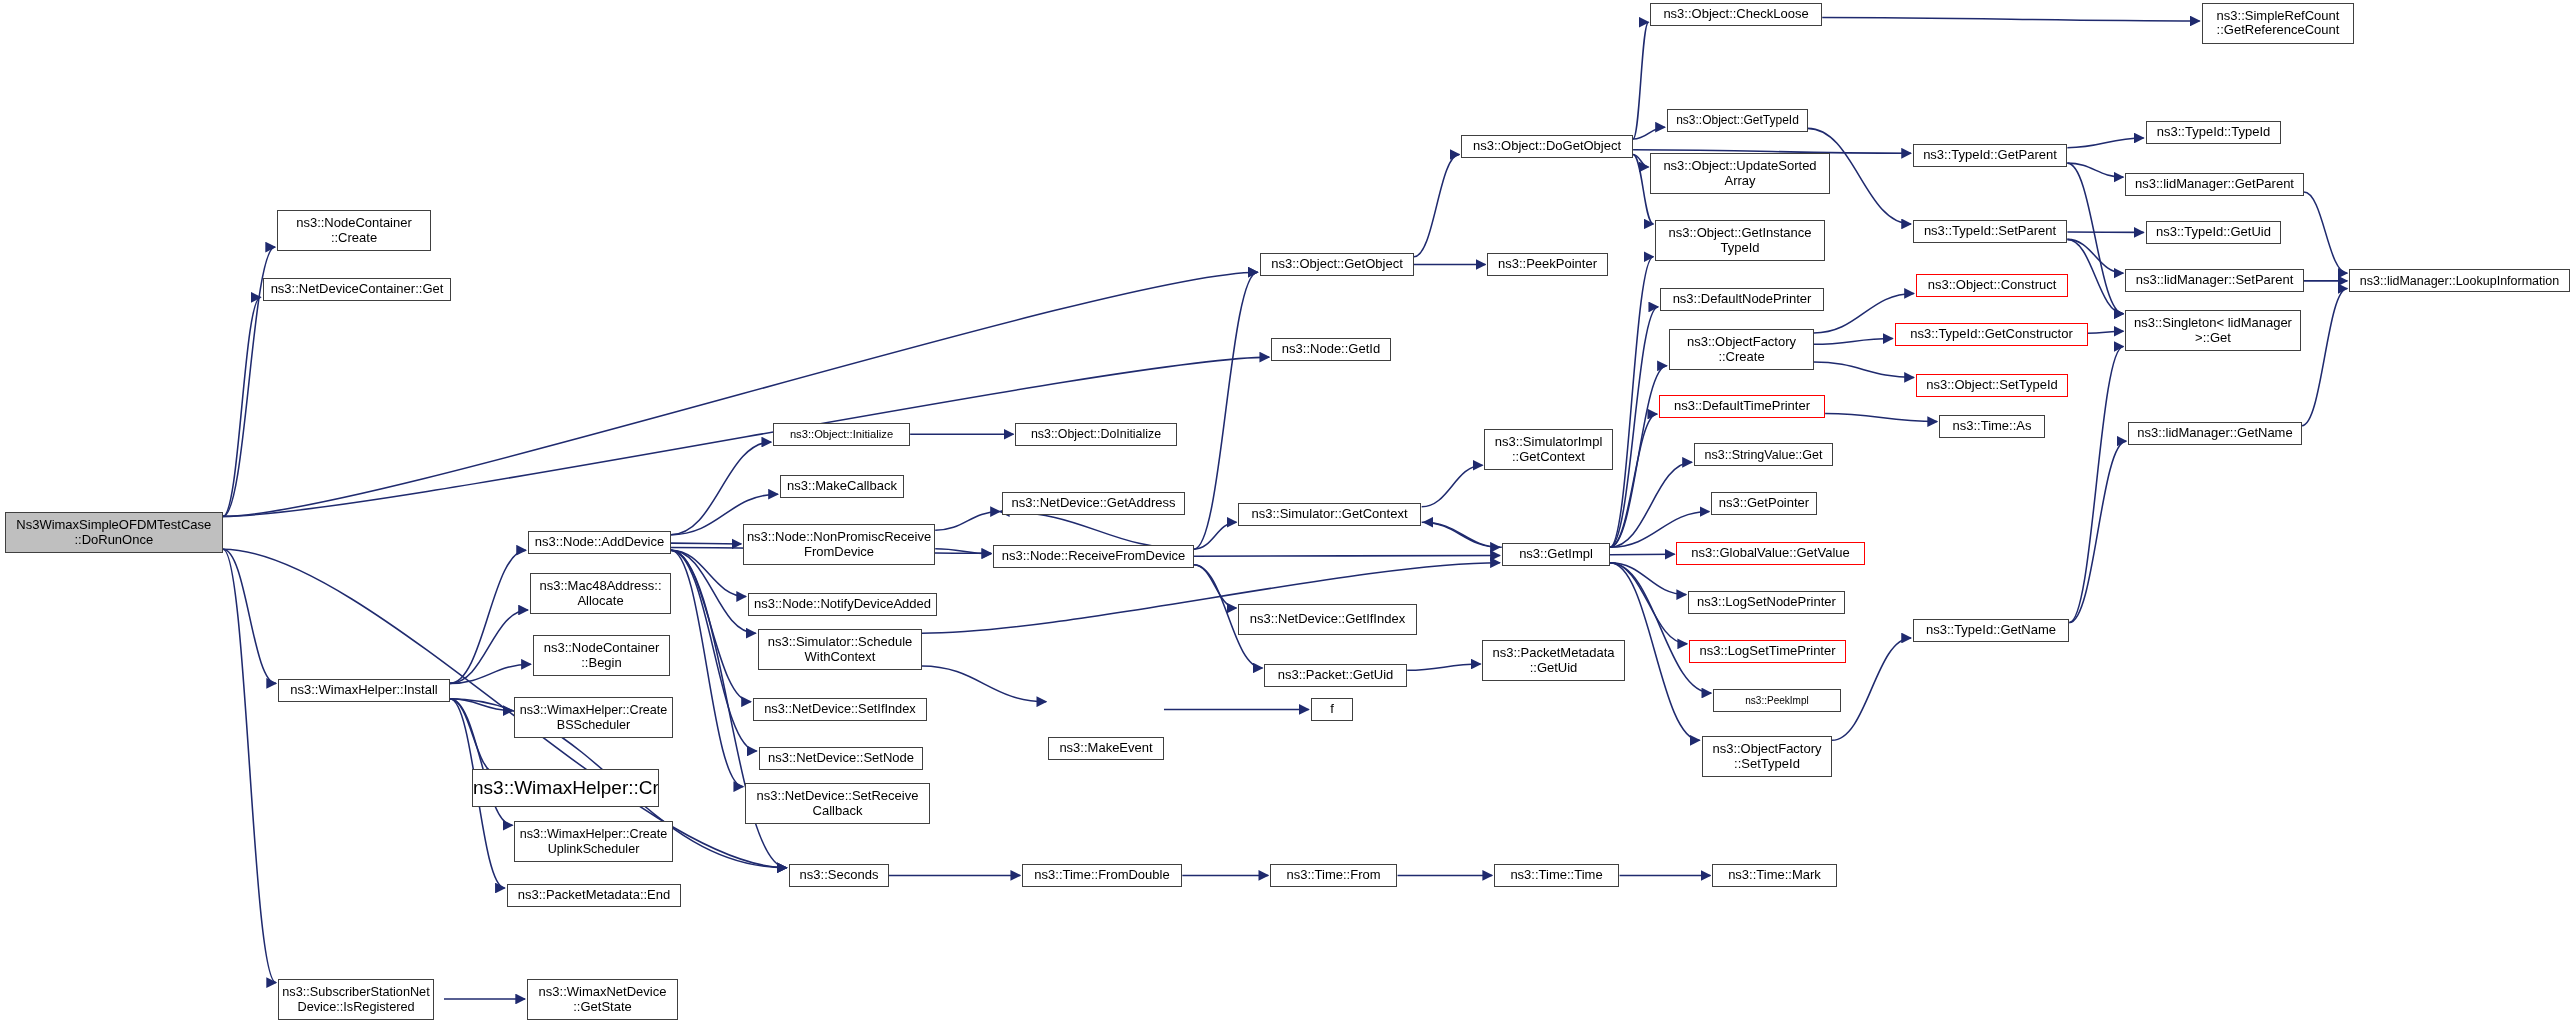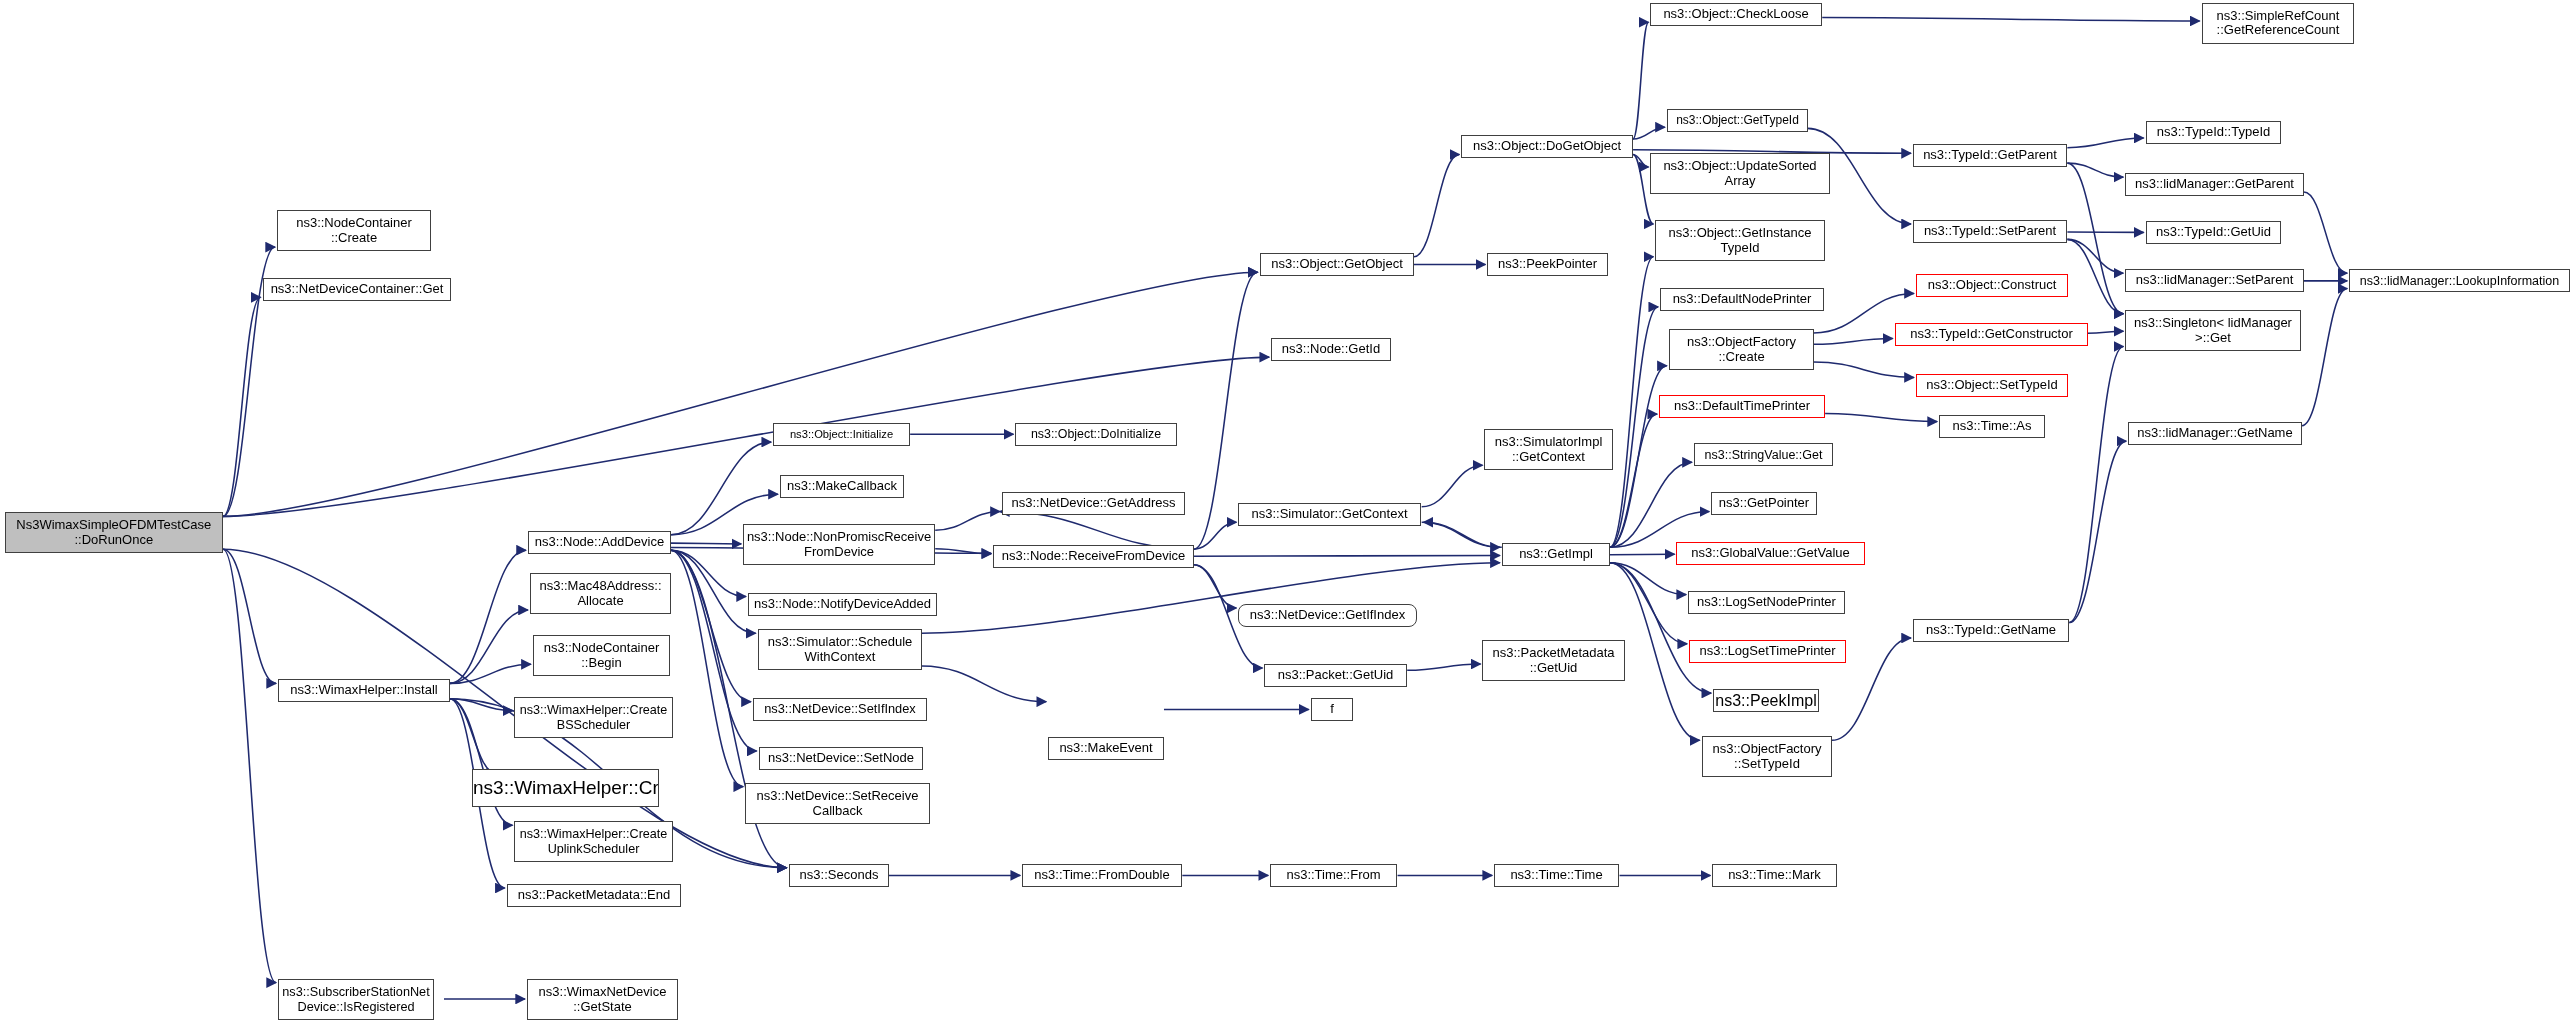--- a/index.html
+++ b/index.html
@@ -154,21 +154,21 @@
 Callback</span></div>
       <div class="node" style="left: 789px; top: 864px; width: 100px; height: 23px; font-size: 13px;"><span>ns3::Seconds</span></div>
       <div class="node" style="left: 1015px; top: 423px; width: 162px; height: 23px; font-size: 12.4px;"><span>ns3::Object::DoInitialize</span></div>
       <div class="node" style="left: 1002px; top: 492px; width: 183px; height: 23px; font-size: 13px;"><span>ns3::NetDevice::GetAddress</span></div>
       <div class="node" style="left: 993px; top: 545px; width: 201px; height: 23px; font-size: 13px;"><span>ns3::Node::ReceiveFromDevice</span></div>
       <div class="node" style="left: 1048px; top: 737px; width: 116px; height: 23px; font-size: 13px;"><span>ns3::MakeEvent</span></div>
       <div class="node" style="left: 1022px; top: 864px; width: 160px; height: 23px; font-size: 13px;"><span>ns3::Time::FromDouble</span></div>
       <div class="node" style="left: 1260px; top: 253px; width: 154px; height: 23px; font-size: 13px;"><span>ns3::Object::GetObject</span></div>
       <div class="node" style="left: 1271px; top: 338px; width: 120px; height: 23px; font-size: 13px;"><span>ns3::Node::GetId</span></div>
       <div class="node" style="left: 1238px; top: 503px; width: 183px; height: 23px; font-size: 13px;"><span>ns3::Simulator::GetContext</span></div>
-      <div class="node" style="left: 1238px; top: 604px; width: 179px; height: 23px; font-size: 13px; border-radius: 8px;"><span>ns3::NetDevice::GetIfIndex</span></div>
+      <div class="node" style="left: 1238px; top: 604px; width: 179px; height: 31px; font-size: 13px;"><span>ns3::NetDevice::GetIfIndex</span></div>
       <div class="node" style="left: 1264px; top: 664px; width: 143px; height: 23px; font-size: 13px;"><span>ns3::Packet::GetUid</span></div>
       <div class="node" style="left: 1311px; top: 698px; width: 42px; height: 23px; font-size: 13px;"><span>f</span></div>
       <div class="node" style="left: 1270px; top: 864px; width: 127px; height: 23px; font-size: 13px;"><span>ns3::Time::From</span></div>
       <div class="node" style="left: 1487px; top: 253px; width: 121px; height: 23px; font-size: 13px;"><span>ns3::PeekPointer</span></div>
       <div class="node" style="left: 1484px; top: 429px; width: 129px; height: 41px; font-size: 13px;"><span>ns3::SimulatorImpl
 ::GetContext</span></div>
       <div class="node" style="left: 1482px; top: 640px; width: 143px; height: 41px; font-size: 13px;"><span>ns3::PacketMetadata
 ::GetUid</span></div>
       <div class="node" style="left: 1494px; top: 864px; width: 125px; height: 23px; font-size: 13px;"><span>ns3::Time::Time</span></div>
       <div class="node" style="left: 1461px; top: 135px; width: 172px; height: 23px; font-size: 13px;"><span>ns3::Object::DoGetObject</span></div>
@@ -181,21 +181,21 @@
 TypeId</span></div>
       <div class="node" style="left: 1660px; top: 288px; width: 164px; height: 23px; font-size: 13px;"><span>ns3::DefaultNodePrinter</span></div>
       <div class="node" style="left: 1669px; top: 329px; width: 145px; height: 41px; font-size: 13px;"><span>ns3::ObjectFactory
 ::Create</span></div>
       <div class="node hl" style="left: 1659px; top: 395px; width: 166px; height: 23px; font-size: 13px;"><span>ns3::DefaultTimePrinter</span></div>
       <div class="node" style="left: 1694px; top: 443px; width: 139px; height: 23px; font-size: 12.5px;"><span>ns3::StringValue::Get</span></div>
       <div class="node" style="left: 1711px; top: 492px; width: 106px; height: 23px; font-size: 13px; justify-content: flex-end;"><span>ns3::GetPointer</span></div>
       <div class="node hl" style="left: 1676px; top: 542px; width: 189px; height: 23px; font-size: 13px;"><span>ns3::GlobalValue::GetValue</span></div>
       <div class="node" style="left: 1688px; top: 591px; width: 157px; height: 23px; font-size: 13px;"><span>ns3::LogSetNodePrinter</span></div>
       <div class="node hl" style="left: 1689px; top: 640px; width: 157px; height: 23px; font-size: 13px;"><span>ns3::LogSetTimePrinter</span></div>
-      <div class="node" style="left: 1713px; top: 689px; width: 106px; height: 23px; font-size: 16px;"><span>ns3::PeekImpl</span></div>
+      <div class="node" style="left: 1713px; top: 689px; width: 128px; height: 23px; font-size: 10px;"><span>ns3::PeekImpl</span></div>
       <div class="node" style="left: 1702px; top: 736px; width: 130px; height: 41px; font-size: 13px;"><span>ns3::ObjectFactory
 ::SetTypeId</span></div>
       <div class="node" style="left: 1913px; top: 144px; width: 154px; height: 23px; font-size: 13px;"><span>ns3::TypeId::GetParent</span></div>
       <div class="node" style="left: 1913px; top: 220px; width: 154px; height: 23px; font-size: 13px;"><span>ns3::TypeId::SetParent</span></div>
       <div class="node hl" style="left: 1916px; top: 274px; width: 152px; height: 23px; font-size: 13px;"><span>ns3::Object::Construct</span></div>
       <div class="node hl" style="left: 1895px; top: 323px; width: 193px; height: 23px; font-size: 13px;"><span>ns3::TypeId::GetConstructor</span></div>
       <div class="node hl" style="left: 1916px; top: 374px; width: 152px; height: 23px; font-size: 13px;"><span>ns3::Object::SetTypeId</span></div>
       <div class="node" style="left: 1939px; top: 415px; width: 106px; height: 23px; font-size: 13px;"><span>ns3::Time::As</span></div>
       <div class="node" style="left: 1913px; top: 619px; width: 156px; height: 23px; font-size: 13px;"><span>ns3::TypeId::GetName</span></div>
       <div class="node" style="left: 1712px; top: 864px; width: 125px; height: 23px; font-size: 13px;"><span>ns3::Time::Mark</span></div>

